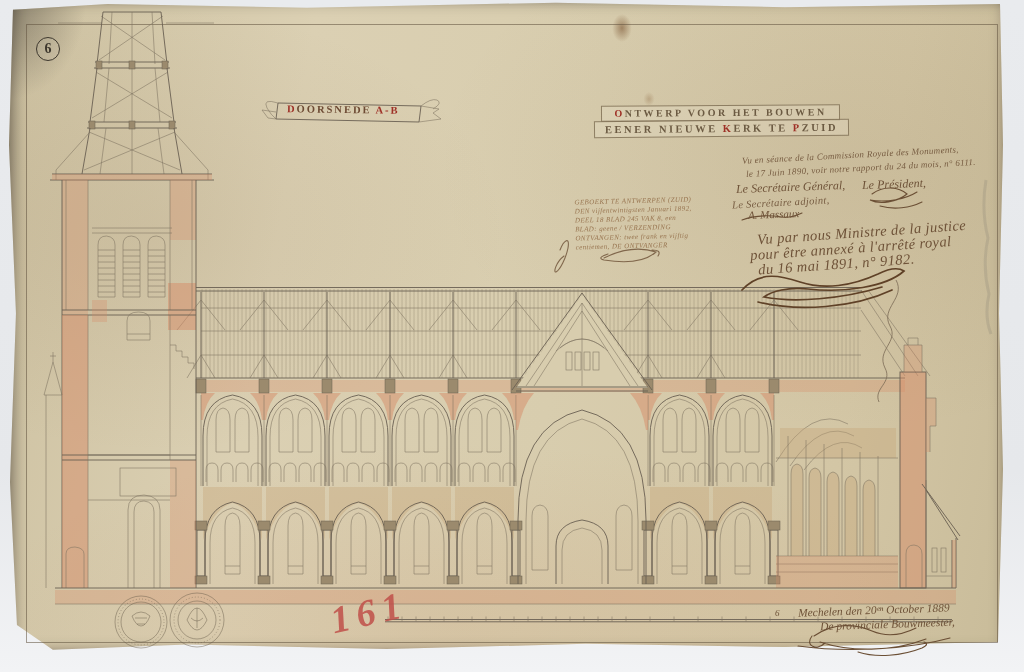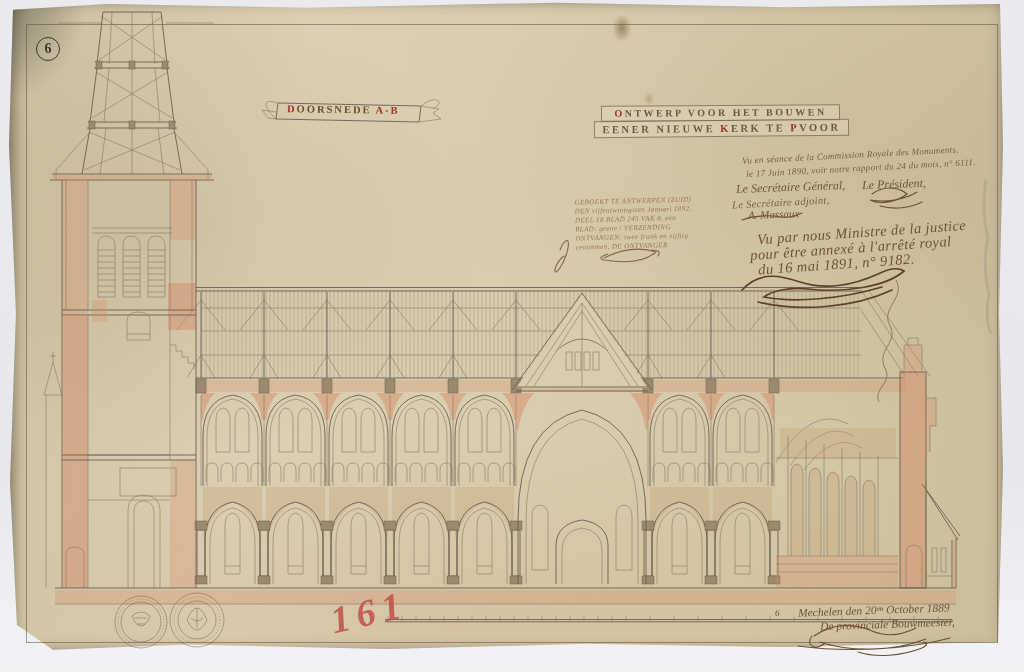--- a/index.html
+++ b/index.html
@@ -298,21 +298,21 @@
   <div class="txt sheetnum">6</div>
 
   <div class="txt banner-text">
     <span class="red">D</span><span>OORSNEDE </span><span class="red">A-B</span>
   </div>
 
   <div class="txt tbox tbox1">
     <span class="red">O</span><span>NTWERP VOOR HET BOUWEN</span>
   </div>
   <div class="txt tbox tbox2">
-    <span>EENER NIEUWE </span><span class="red">K</span><span>ERK TE </span><span class="red">P</span><span>VOOR</span>
+    <span>EENER NIEUWE </span><span class="red">K</span><span>ERK TE </span><span class="red">P</span><span>ZUID</span>
   </div>
 
   <div class="txt hw hw-xs" style="left:742px;top:150px">Vu en séance de la Commission Royale des Monuments,</div>
   <div class="txt hw hw-xs" style="left:746px;top:163px">le 17 Juin 1890, voir notre rapport du 24 du mois, n° 6111.</div>
   <div class="txt hw hw-s" style="left:736px;top:180px">Le Secrétaire Général,</div>
   <div class="txt hw hw-s" style="left:862px;top:177px">Le Président,</div>
   <div class="txt hw hw-xs" style="left:732px;top:197px;font-size:10.5px">Le Secrétaire adjoint,</div>
   <div class="txt hw hw-s" style="left:748px;top:208px;font-size:11px">A. Massaux</div>
 
   <div class="txt hw hw-m" style="left:757px;top:224px">Vu par nous Ministre de la justice</div>

